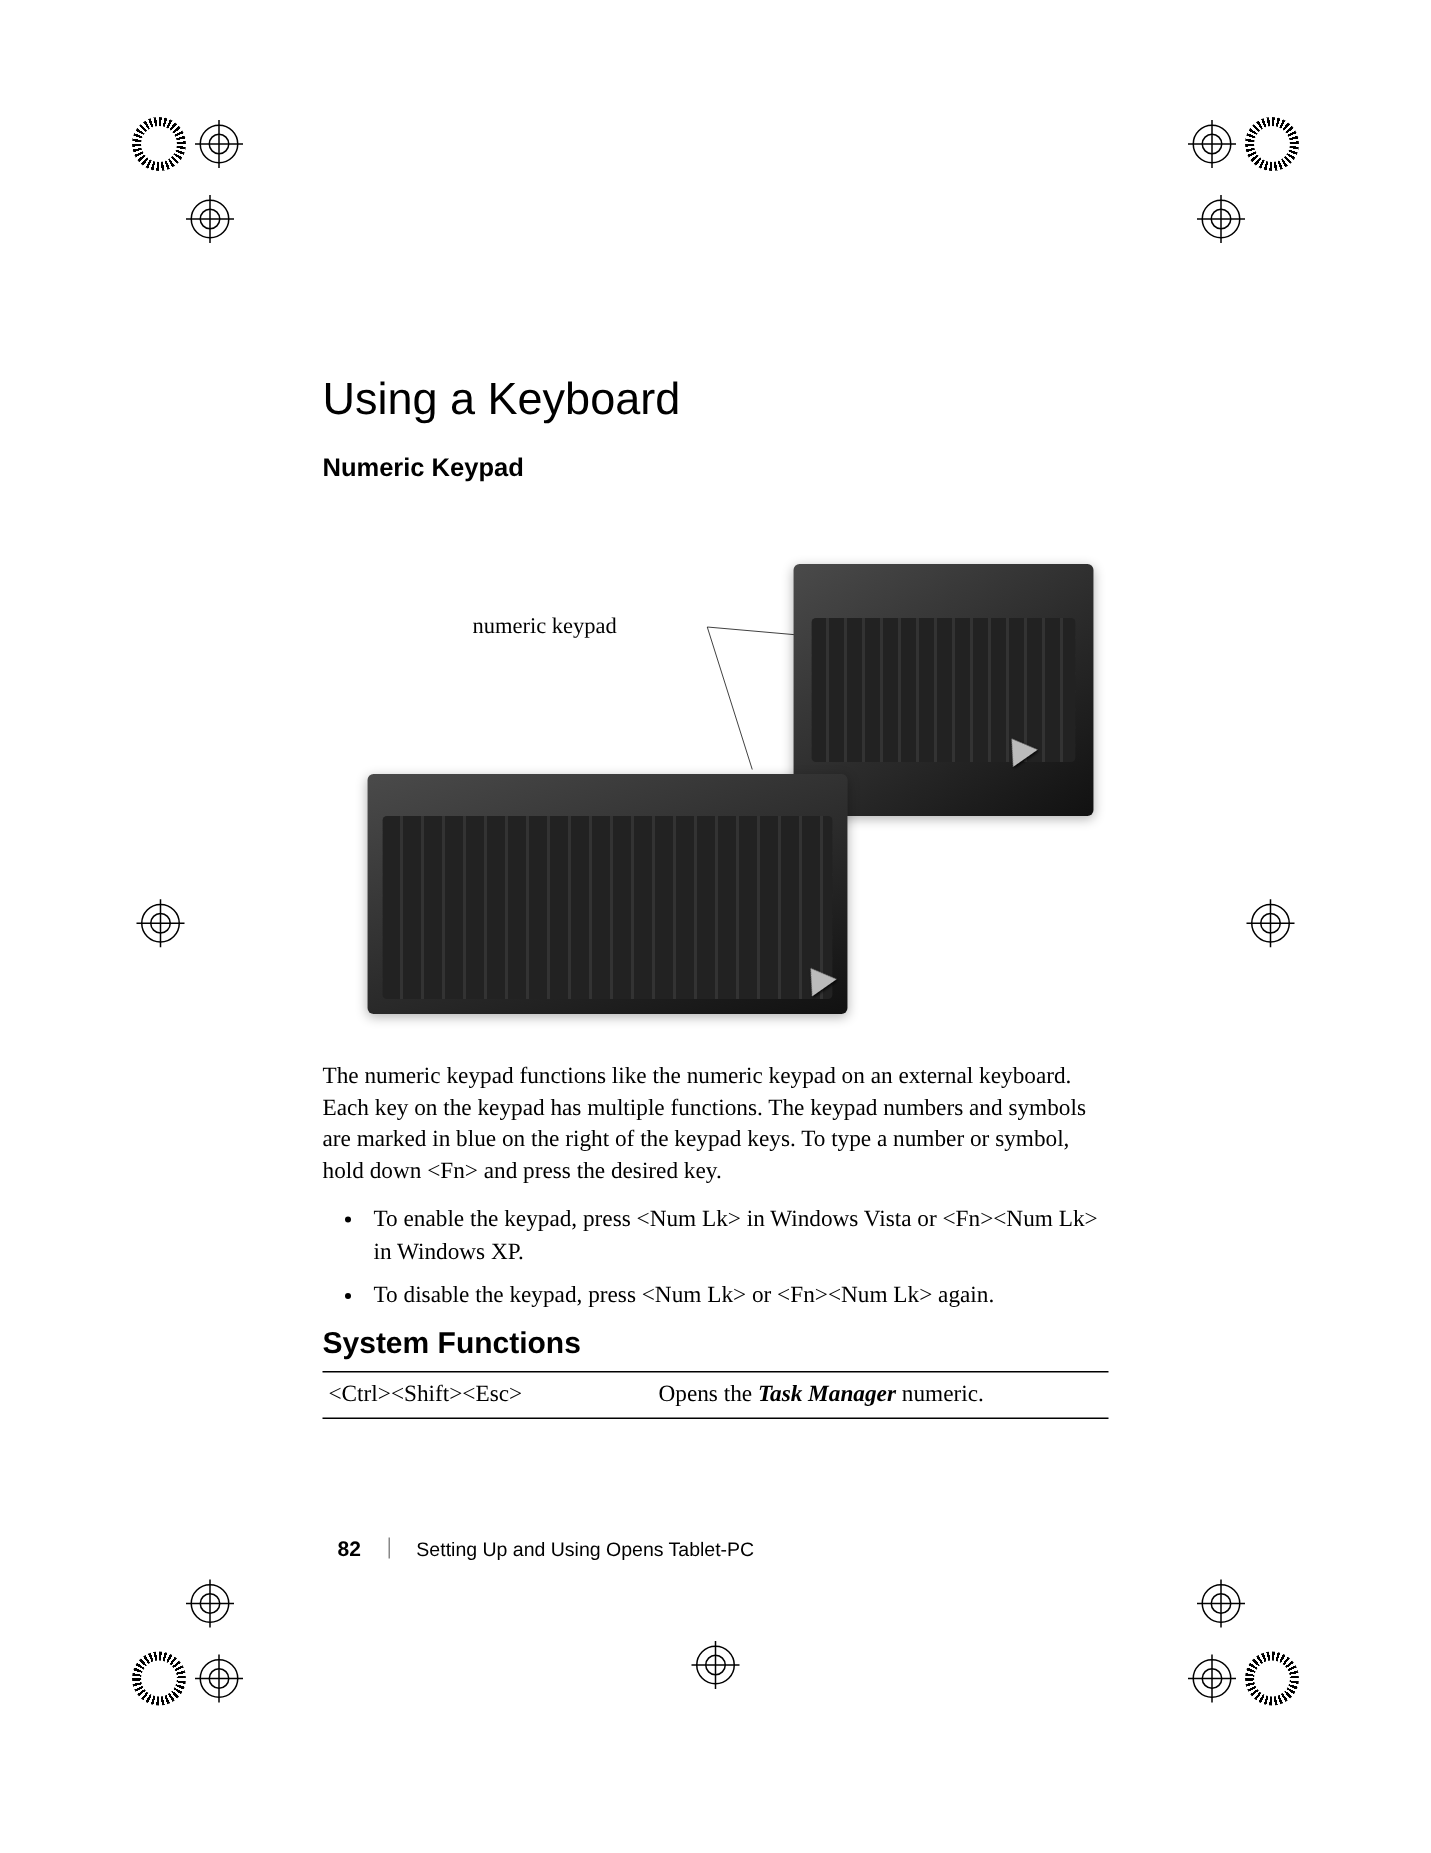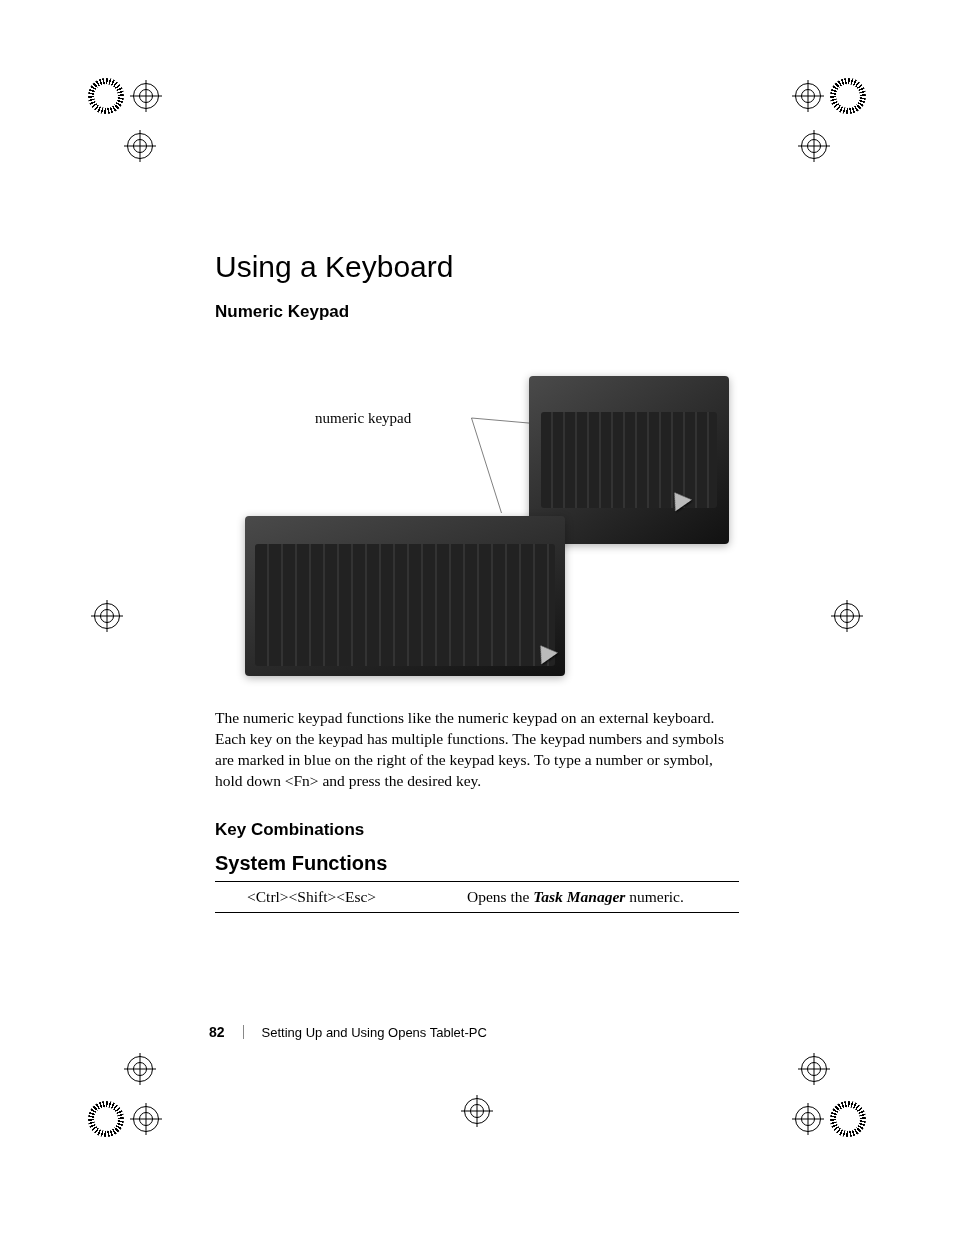--- a/index.html
+++ b/index.html
@@ -176,29 +176,28 @@
   }
   .kc-table {
     border-top: 1px solid #000;
     border-bottom: 1px solid #000;
     margin-top: 6px;
   }
   .kc-row {
     display: flex;
     padding: 6px 4px;
     font-size: 15.5px;
-    margin-left: 28px;
   }
   .kc-key { min-width: 220px; }
   .kc-desc .bold { font-weight: bold; font-style: italic; }
 
   
   .footer {
     position: absolute;
-    left: 209px;
+    left: 225px;
     bottom: 195px;
     font-family: Arial, sans-serif;
     font-size: 13px;
     color: #000;
     display: flex;
     align-items: center;
     gap: 18px;
   }
   .footer .pnum {
     font-weight: 700;
@@ -298,22 +297,25 @@
         </svg>
       </div>
       <div class="kimg laptop"></div>
       <div class="kimg desk"></div>
       <span class="arrow-cursor a1"></span>
       <span class="arrow-cursor a2"></span>
     </div>
 
     <p class="body">The numeric keypad functions like the numeric keypad on an external keyboard. Each key on the keypad has multiple functions. The keypad numbers and symbols are marked in blue on the right of the keypad keys. To type a number or symbol, hold down &lt;Fn&gt; and press the desired key.</p>
 
-
-    <h3 class="sec">Key Combinations</h3>
+    <ul class="bullets">
+      <li>To enable the keypad, press &lt;Num Lk&gt; in Windows Vista or &lt;Fn&gt;&lt;Num Lk&gt; in Windows XP.</li>
+      <li>To disable the keypad, press &lt;Num Lk&gt; or &lt;Fn&gt;&lt;Num Lk&gt; again.</li>
+    </ul>
+
 
     <h4 class="mini">System Functions</h4>
 
     <div class="kc-table">
       <div class="kc-row">
         <div class="kc-key">&lt;Ctrl&gt;&lt;Shift&gt;&lt;Esc&gt;</div>
         <div class="kc-desc">
           <span>Opens the </span><span class="bold">Task Manager</span><span> numeric.</span>
         </div>
       </div>

